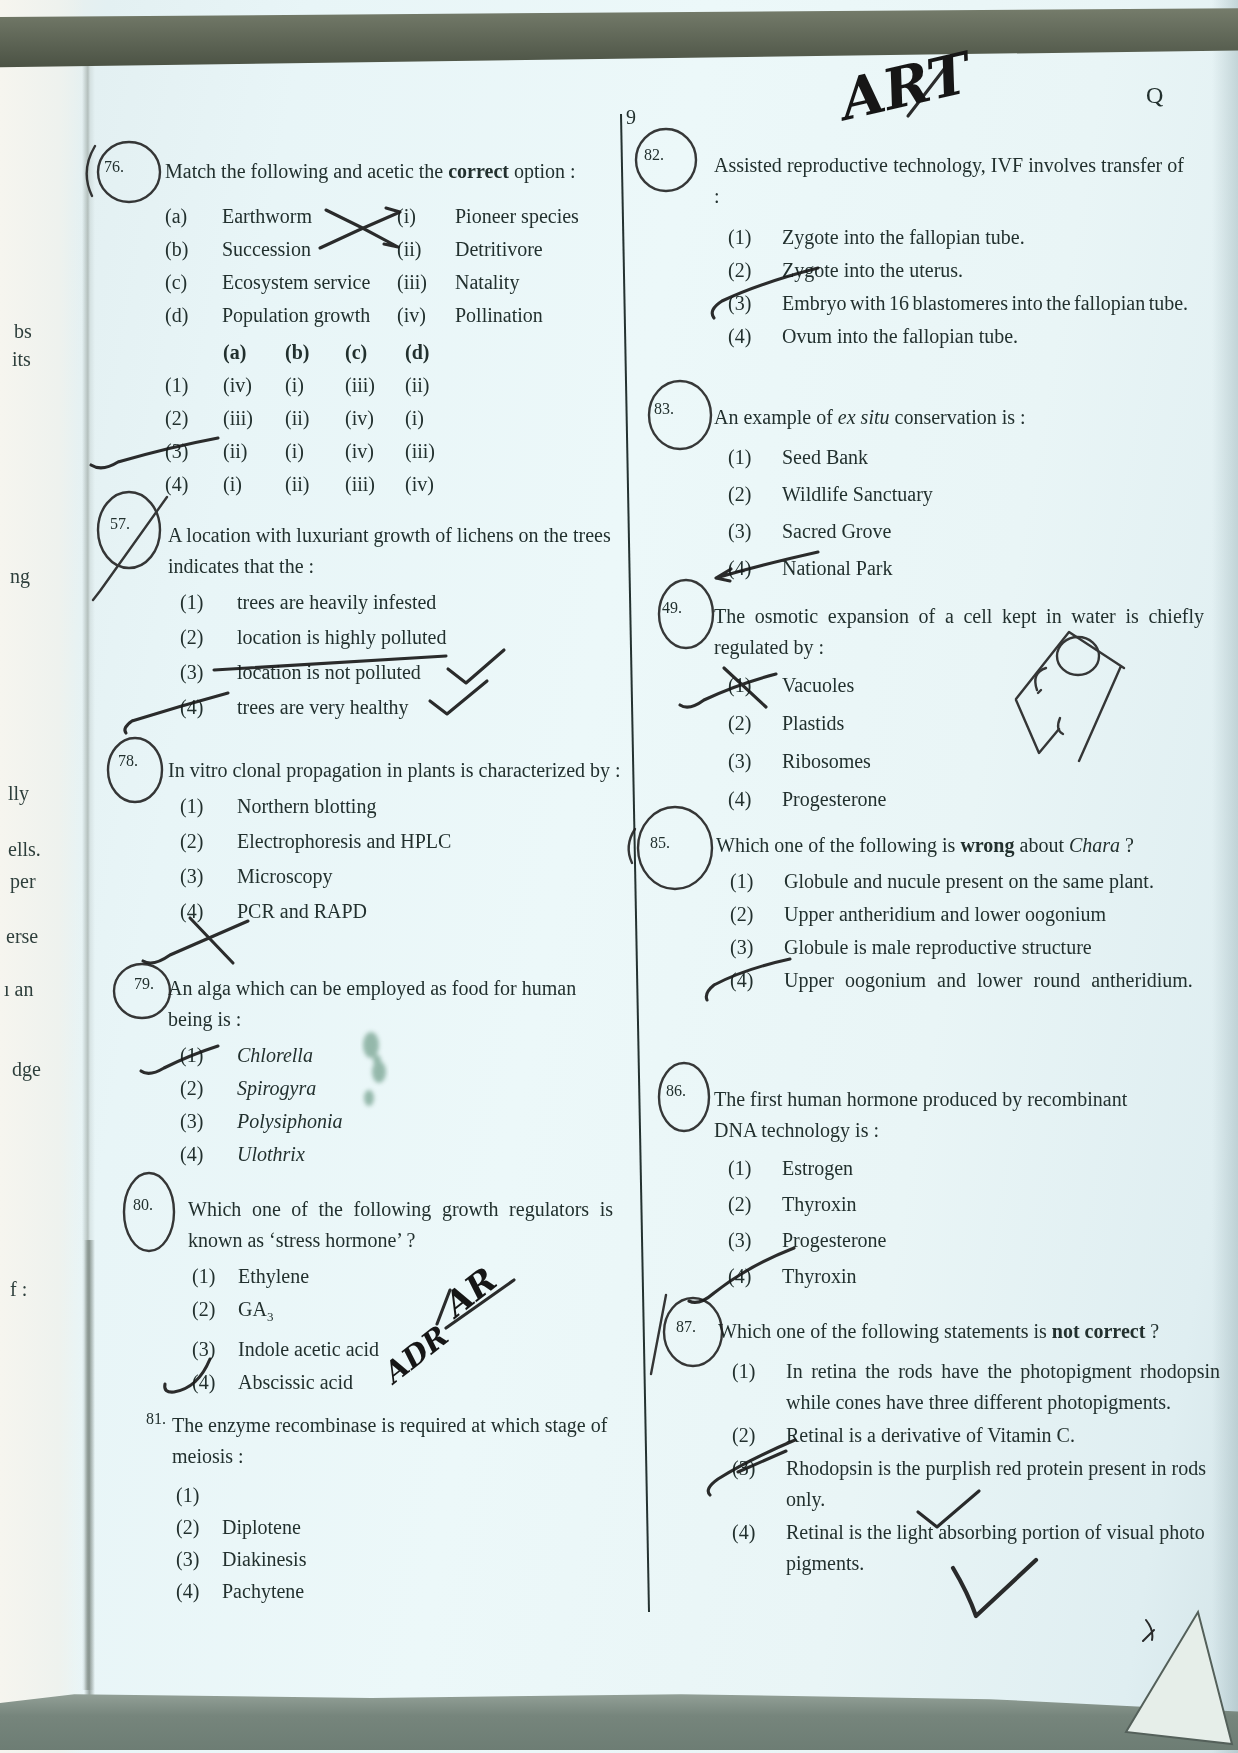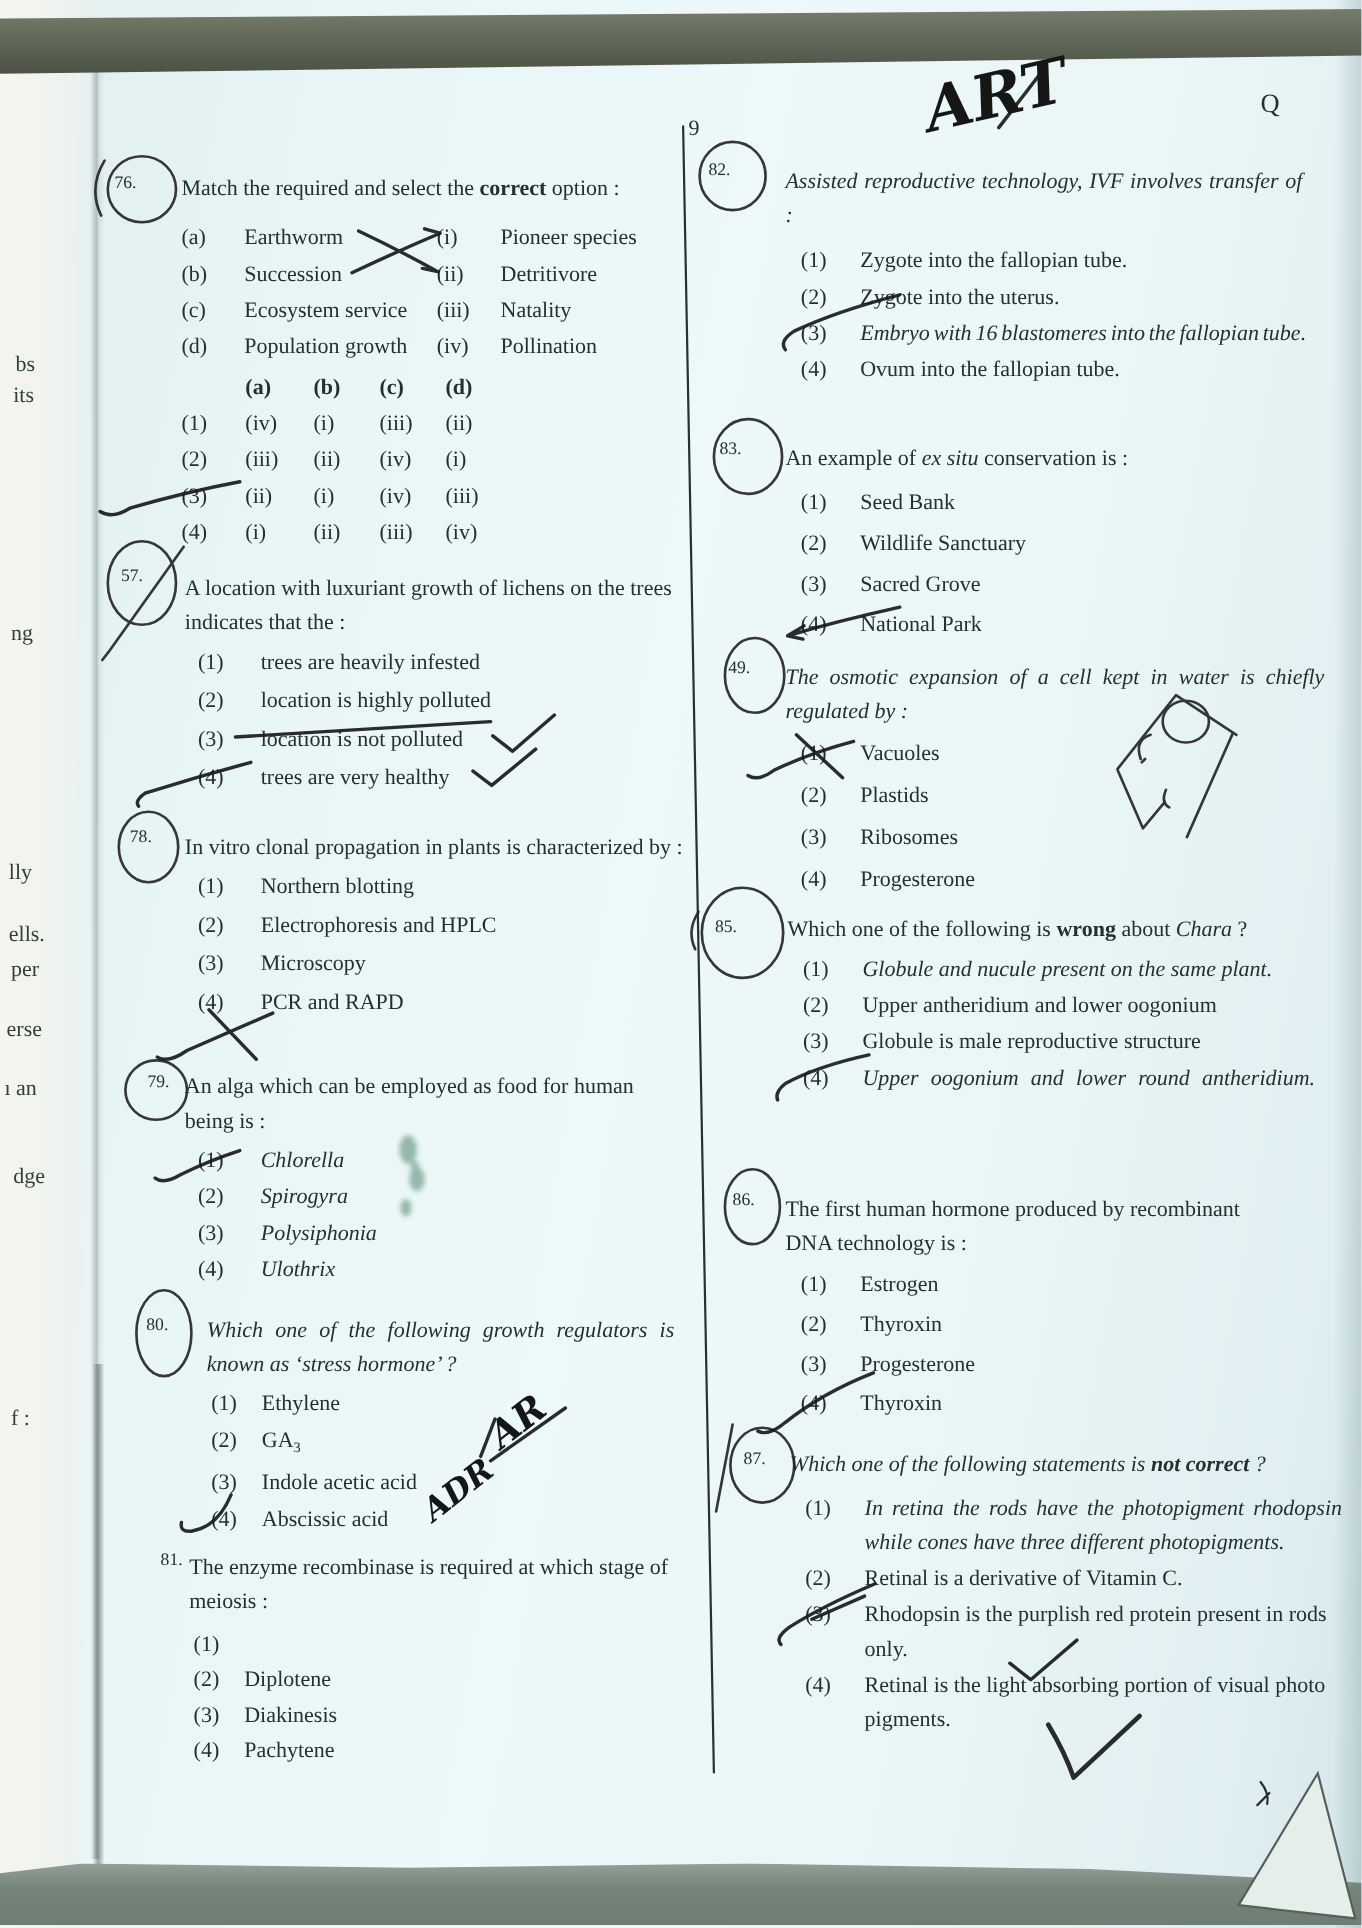--- a/index.html
+++ b/index.html
@@ -19,21 +19,21 @@
   .fold2{position:absolute;left:84px;top:1240px;width:11px;height:455px;z-index:1;
     background:linear-gradient(to right,rgba(70,82,72,0),rgba(70,82,72,.5) 48%,rgba(70,82,72,0));}
   .rightshade{position:absolute;right:0;top:0;width:26px;height:100%;z-index:1;
     background:linear-gradient(to left,rgba(140,165,170,.38),rgba(140,165,170,0));}
   .mfrag{position:absolute;font-size:20px;color:#2e3f3c;z-index:3;}
   .pgnum{position:absolute;left:626px;top:106px;font-size:20px;z-index:3;}
   .cornerq{position:absolute;left:1146px;top:82px;font-size:24px;z-index:3;}
   .qnum{position:absolute;font-size:16px;z-index:3;}
   .qbody{position:absolute;font-size:20px;line-height:31px;z-index:3;}
   .qbody p{margin:0;}
-  .j{text-align:justify;font-style:italic;}
+  .j{text-align:justify;}
   .opts{margin-top:5px;}
   .opt{display:flex;margin-top:3px;}
   .onum{flex:0 0 57px;}
   .otext{display:block;flex:1;}
   .lc .opt{padding-left:12px;}
   .lc2 .opt{padding-left:4px;}
   .lc2 .onum{flex:0 0 46px;}
   .rc .opt{padding-left:14px;}
   .rc .onum{flex:0 0 54px;}
   .rh32 .opt{margin-top:1px;} .rh33 .opt{margin-top:2px;} .rh35 .opt{margin-top:4px;}
@@ -71,21 +71,21 @@
   <span class="mfrag" style="left:6px;top:925px">erse</span>
   <span class="mfrag" style="left:4px;top:978px">ı an</span>
   <span class="mfrag" style="left:12px;top:1058px">dge</span>
   <span class="mfrag" style="left:10px;top:1278px">f :</span>
 
   <span class="pgnum">9</span>
   <span class="cornerq">Q</span>
 
   <div class="qnum" style="left:104px;top:158px">76.</div>
   <div class="qbody lc" style="left:165px;top:156px;width:455px">
-    <p><span>Match the required and select the </span><b>correct</b><span> option :</span></p>
+    <p><span>Match the following and acetic the </span><b>correct</b><span> option :</span></p>
     <div class="mt">
       <div class="mrow">
         <span>(a)</span>
           <span>Earthworm</span>
           <span>(i)</span>
           <span>Pioneer species</span>
       </div>
       <div class="mrow">
         <span>(b)</span>
           <span>Succession</span>

